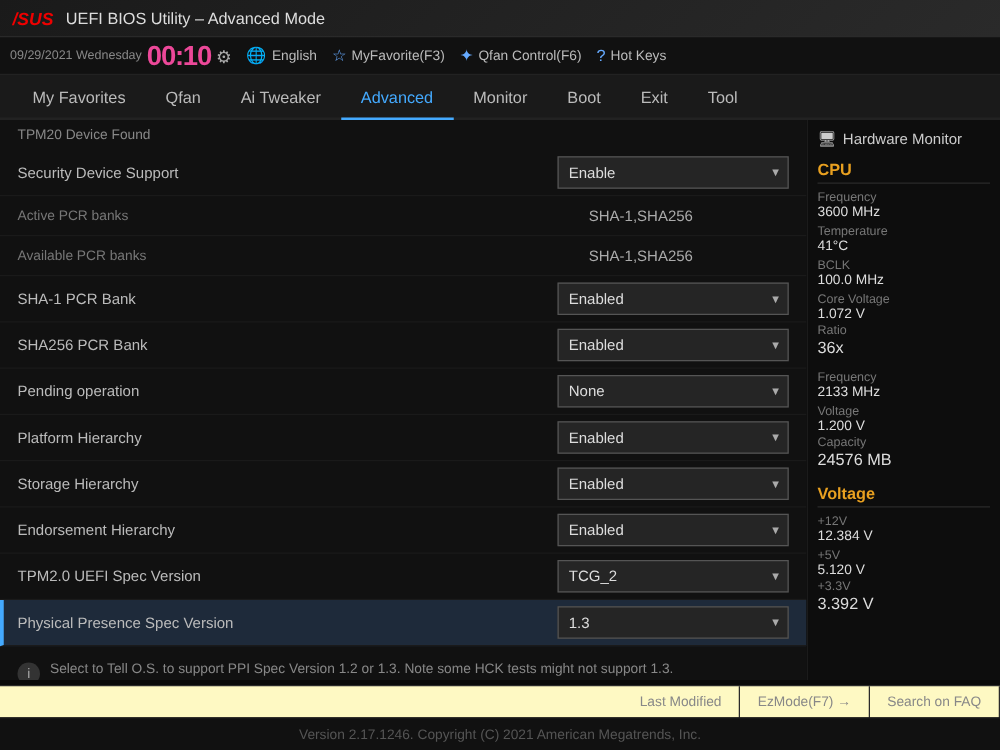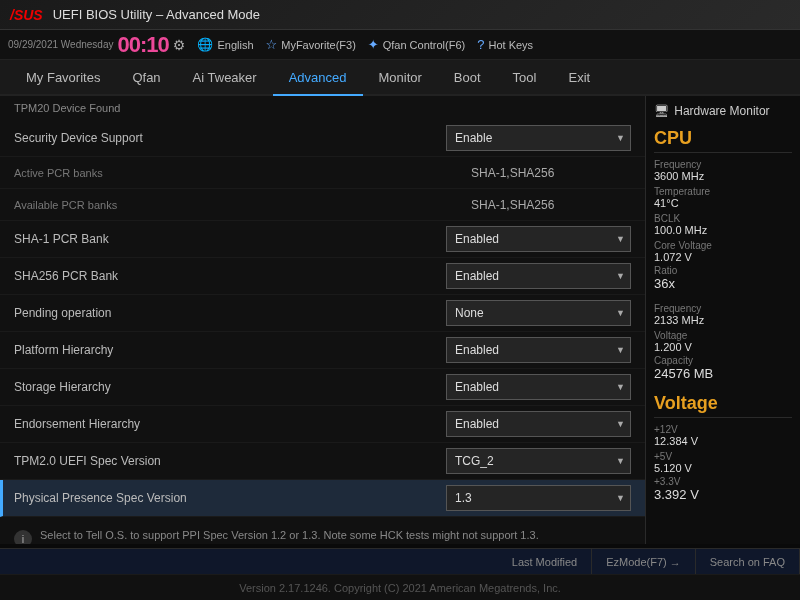--- a/index.html
+++ b/index.html
@@ -180,21 +180,21 @@
       color: #ccc;
       margin-bottom: 10px;
       display: flex;
       align-items: center;
       gap: 5px;
     }
     .hw-section {
       margin-bottom: 12px;
     }
     .hw-section-title {
-      font-size: 18px;
+      font-size: 13px;
       color: #e8a020;
       font-weight: bold;
       margin-bottom: 6px;
       border-bottom: 1px solid #2a2a2a;
       padding-bottom: 3px;
     }
     .hw-grid {
       display: grid;
       grid-template-columns: 1fr;
       gap: 4px 6px;
@@ -263,22 +263,22 @@
   </div>
 </div>
 
 <div id="nav-bar">
   <div class="nav-item">My Favorites</div>
   <div class="nav-item">Qfan</div>
   <div class="nav-item">Ai Tweaker</div>
   <div class="nav-item active">Advanced</div>
   <div class="nav-item">Monitor</div>
   <div class="nav-item">Boot</div>
+  <div class="nav-item">Exit</div>
   <div class="nav-item">Tool</div>
-  <div class="nav-item">Exit</div>
 </div>
 
 <div id="main-content">
 
   <div id="left-panel">
 
     <div class="section-header">TPM20 Device Found</div>
 
     <div class="setting-row">
       <span class="setting-label">Security Device Support</span>
@@ -449,21 +449,21 @@
       </div>
       <div class="hw-item-single">
         <div class="hw-item-label">+3.3V</div>
         <div class="hw-item-value">3.392 V</div>
       </div>
     </div>
   </div>
 
 </div>
 
-<div style="position:absolute;bottom:26px;left:0;right:0;height:26px;background:#0f172a;border-top:1px solid #2a2a2a;display:flex;align-items:center;">
+<div style="position:absolute;bottom:26px;left:0;right:0;height:26px;background:#fef9c3;border-top:1px solid #2a2a2a;display:flex;align-items:center;">
   <div style="flex:1;"></div>
   <div class="status-item">
     <span>Last Modified</span>
   </div>
   <div class="status-item">
     <span>EzMode(F7) →</span>
   </div>
   <div class="status-item">
     <span>Search on FAQ</span>
   </div>

